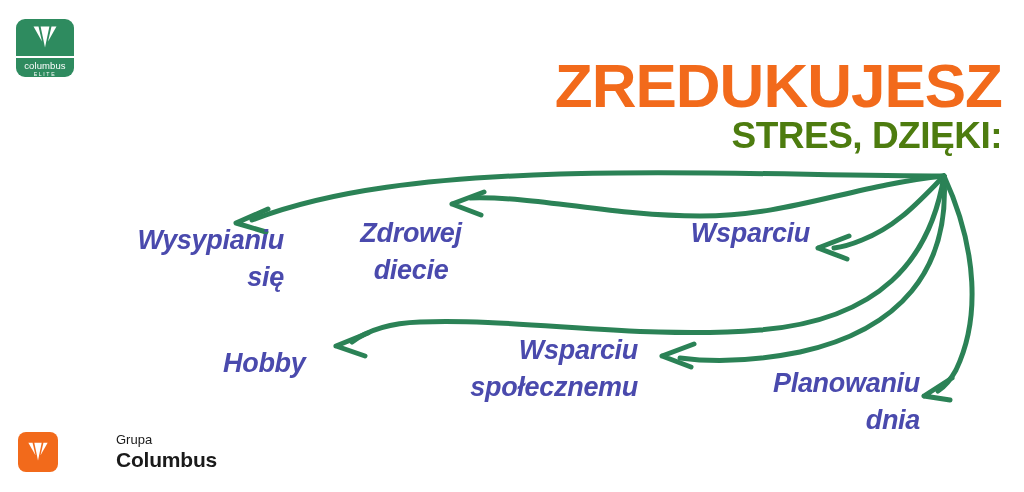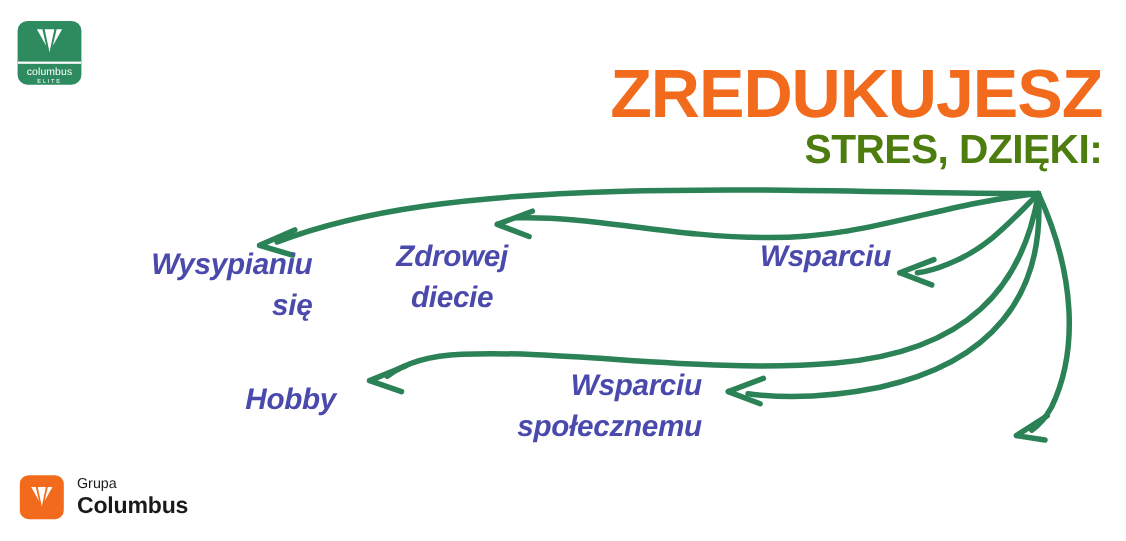--- a/index.html
+++ b/index.html
@@ -139,21 +139,21 @@
     border-radius: 8px;
     background: #f26a1b;
     position: relative;
   }
   #grupa-logo .badge svg {
     position: absolute;
     left: 50%;
     top: 50%;
     transform: translate(-50%, -50%);
   }
-  #grupa-logo .txt { line-height: 1; }
+  #grupa-logo .txt { line-height: 1; margin-left: 46px; }
   #grupa-logo .txt .t1 {
     display: block;
     color: #1a1a1a;
     font-size: 13px;
     font-weight: 400;
     line-height: 16px;
   }
   #grupa-logo .txt .t2 {
     display: block;
     color: #1a1a1a;
@@ -236,20 +236,24 @@
 
   <div class="label" id="label-hobby">
     <span>Hobby</span>
   </div>
 
   <div class="label" id="label-wsparciu">
     <span>Wsparciu</span><br>
     <span>społecznemu</span>
   </div>
 
+  <div class="label" id="label-planowaniu">
+    <span>Planowaniu</span><br>
+    <span>dnia</span>
+  </div>
 
   <div id="grupa-logo">
     <div class="badge">
       <svg width="22" height="21" viewBox="0 0 26 25">
         <path d="M1.5 1.5 L6.5 1.5 L10.0 16.5 Z" fill="#ffffff"></path>
         <path d="M8.6 1.5 L17.4 1.5 L13.0 22.5 Z" fill="#ffffff"></path>
         <path d="M19.5 1.5 L24.5 1.5 L16.0 16.5 Z" fill="#ffffff"></path>
       </svg>
     </div>
     <div class="txt">

